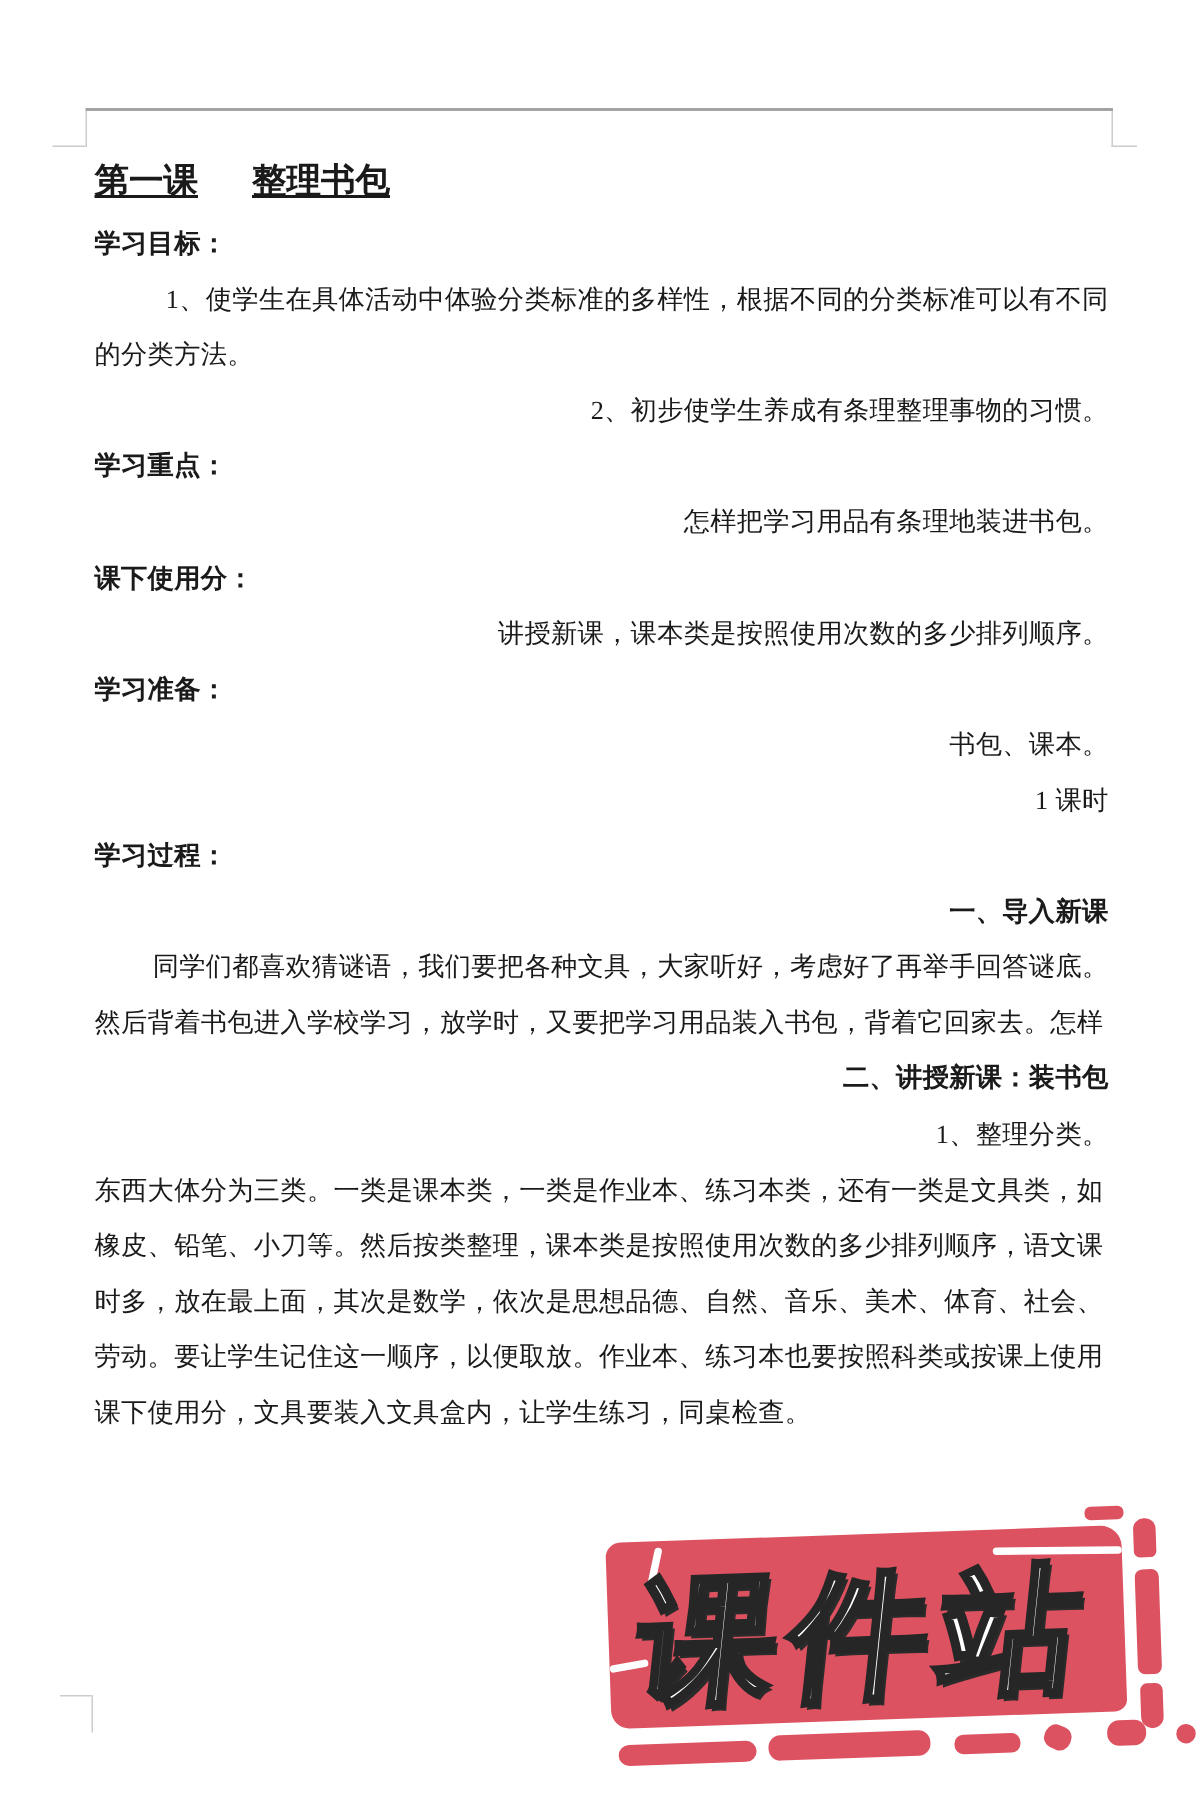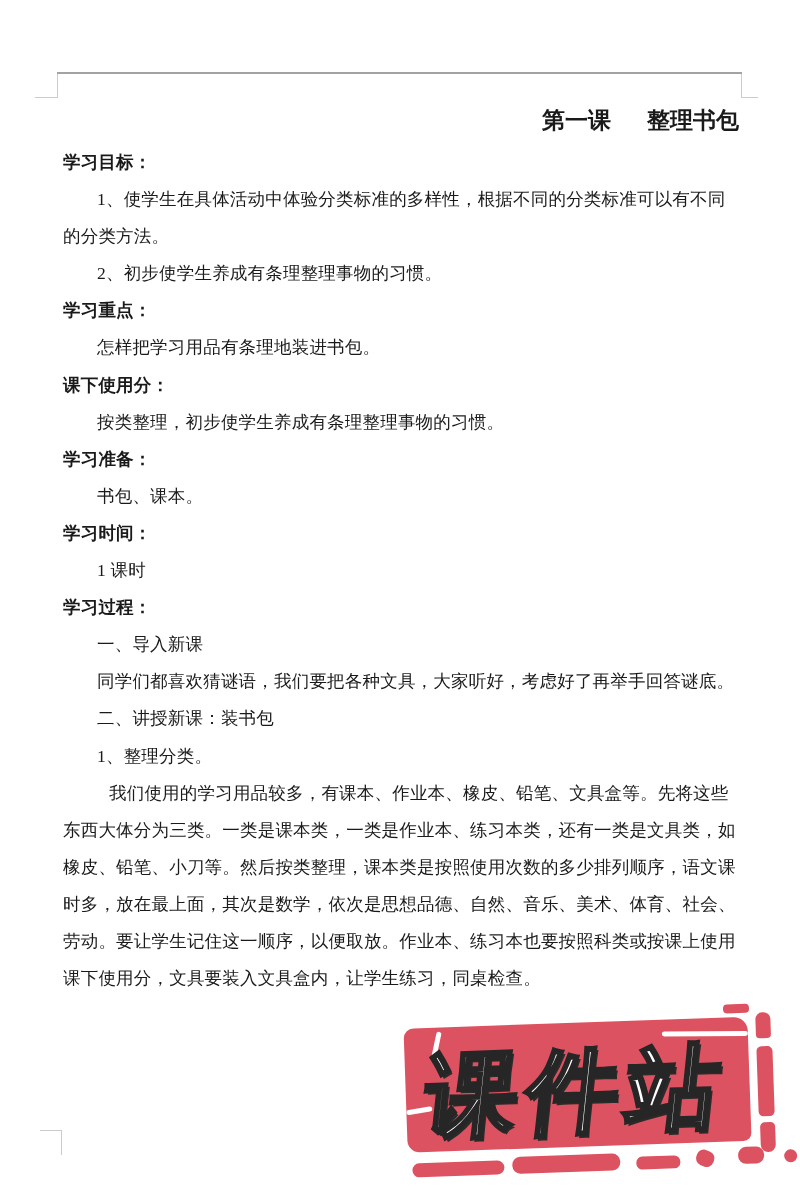--- a/index.html
+++ b/index.html
@@ -14,31 +14,31 @@
   .crop.tl-v{left:57px;top:74px;width:1px;height:24px;}
   .crop.tl-h{left:35px;top:97px;width:22px;height:1px;}
   .crop.tr-v{left:741px;top:74px;width:1px;height:24px;}
   .crop.tr-h{left:741px;top:97px;width:17px;height:1px;}
   .crop.bl-h{left:40px;top:1130px;width:21px;height:1px;}
   .crop.bl-v{left:61px;top:1130px;width:1px;height:25px;}
 
   
   .content{position:absolute;left:63px;top:98px;width:676px;}
   .doc-title{
-    height:46px;line-height:46px;text-align:right;
-    font-weight:bold;font-size:23px;white-space:nowrap;
+    height:46px;line-height:46px;text-align:left;
+    font-weight:bold;font-size:23px;white-space:nowrap;text-decoration:underline;
   }
   .doc-title .t1{margin-right:36px;}
   .line{
     line-height:37.1px;font-size:17.5px;letter-spacing:0.2px;
     white-space:nowrap;
   }
   .line.h{font-weight:bold;font-size:17.5px;}
-  .line.b{font-weight:normal;}
-  .line.i2{padding-left:34px;}
+  .line.b{font-weight:bold;}
+  .line.i2{padding-left:34px;text-align:right;}
   .line.i3{padding-left:46px;}
 
   
   .stamp{
     position:absolute;left:396px;top:1006px;width:404px;height:182px;
     transform:rotate(-2deg);transform-origin:50% 50%;
     mix-blend-mode:multiply;pointer-events:none;
   }
   .stamp .red{position:absolute;background:var(--stamp-red);}
   .stamp .fill{left:10px;top:16px;width:344px;height:124px;border-radius:10px 14px 8px 12px;}
@@ -81,31 +81,30 @@
     <span class="t1">第一课</span><span class="t2">整理书包</span>
   </div>
 
   <div class="line h">学习目标：</div>
   <div class="line i2">1、使学生在具体活动中体验分类标准的多样性，根据不同的分类标准可以有不同</div>
   <div class="line">的分类方法。</div>
   <div class="line i2">2、初步使学生养成有条理整理事物的习惯。</div>
   <div class="line h">学习重点：</div>
   <div class="line i2">怎样把学习用品有条理地装进书包。</div>
   <div class="line h">课下使用分：</div>
-  <div class="line i2">按类整理，初步使学生养成有条理整理事物的习惯。</div>
+  <div class="line i2">讲授新课，课本类是按照使用次数的多少排列顺序。</div>
   <div class="line h">学习准备：</div>
   <div class="line i2">书包、课本。</div>
-  <div class="line h">学习时间：</div>
   <div class="line i2">1 课时</div>
   <div class="line h">学习过程：</div>
   <div class="line i2 b">一、导入新课</div>
   <div class="line i2">同学们都喜欢猜谜语，我们要把各种文具，大家听好，考虑好了再举手回答谜底。</div>
+  <div class="line">然后背着书包进入学校学习，放学时，又要把学习用品装入书包，背着它回家去。怎样</div>
   <div class="line i2 b">二、讲授新课：装书包</div>
   <div class="line i2">1、整理分类。</div>
-  <div class="line i3">我们使用的学习用品较多，有课本、作业本、橡皮、铅笔、文具盒等。先将这些</div>
   <div class="line">东西大体分为三类。一类是课本类，一类是作业本、练习本类，还有一类是文具类，如</div>
   <div class="line">橡皮、铅笔、小刀等。然后按类整理，课本类是按照使用次数的多少排列顺序，语文课</div>
   <div class="line">时多，放在最上面，其次是数学，依次是思想品德、自然、音乐、美术、体育、社会、</div>
   <div class="line">劳动。要让学生记住这一顺序，以便取放。作业本、练习本也要按照科类或按课上使用</div>
   <div class="line">课下使用分，文具要装入文具盒内，让学生练习，同桌检查。</div>
 </div>
 
 <div class="stamp">
   <div class="red fill"></div>
   <div class="red topdash"></div>

